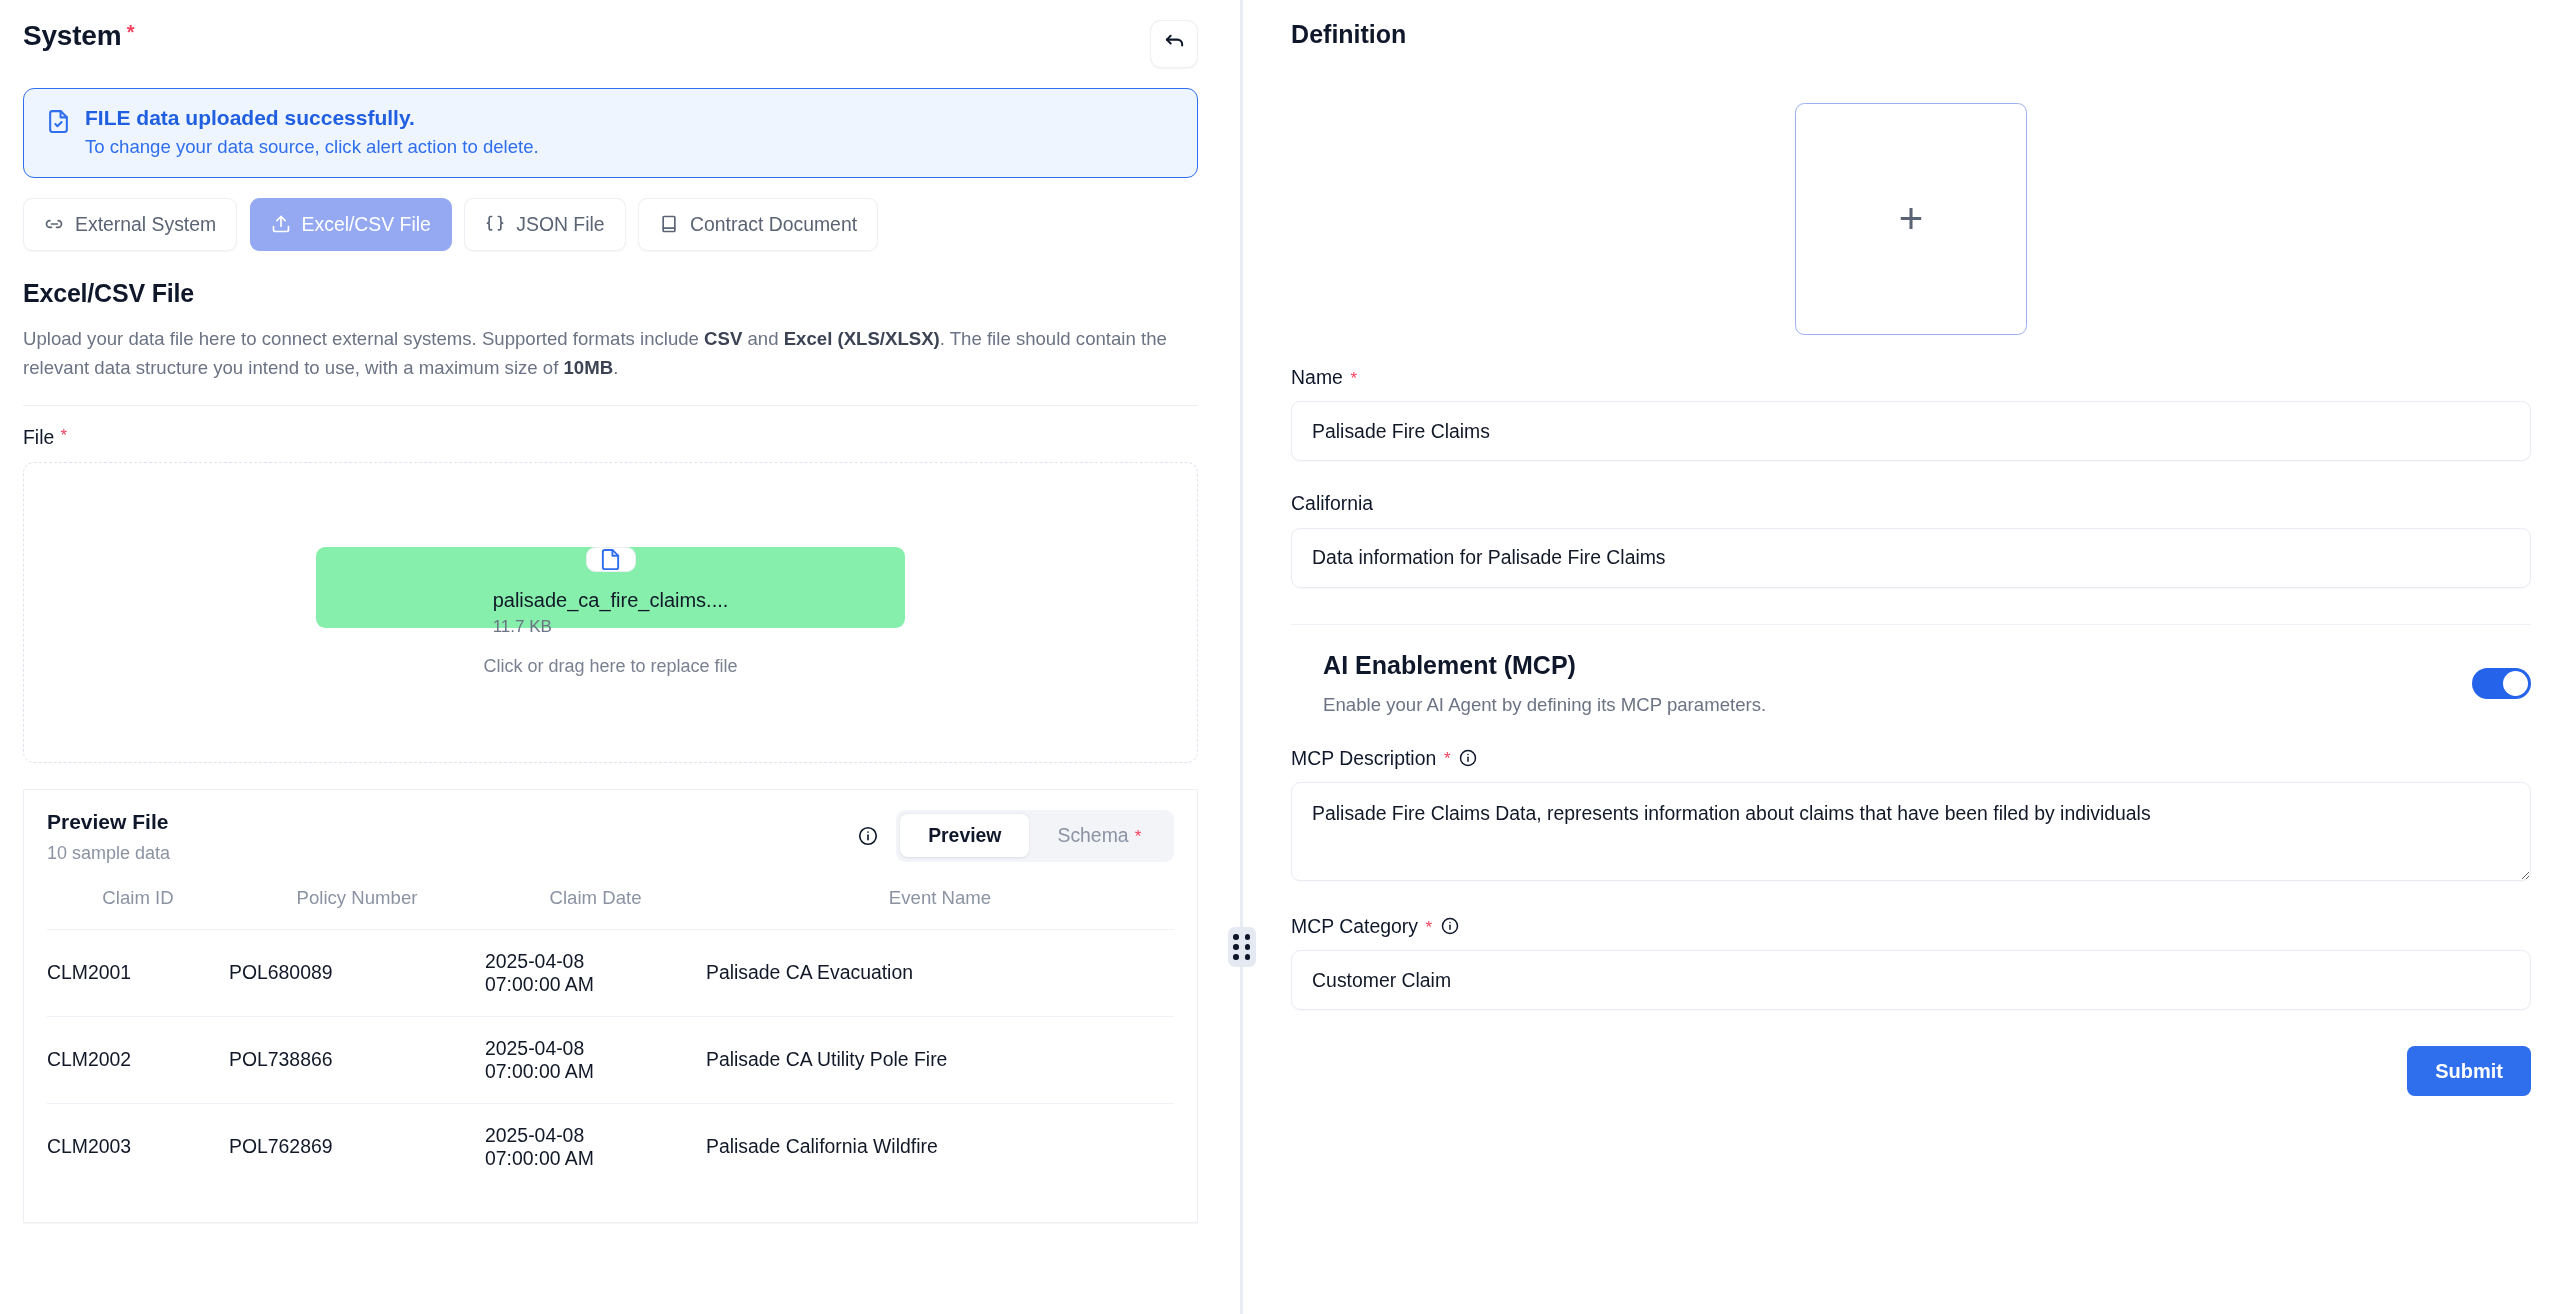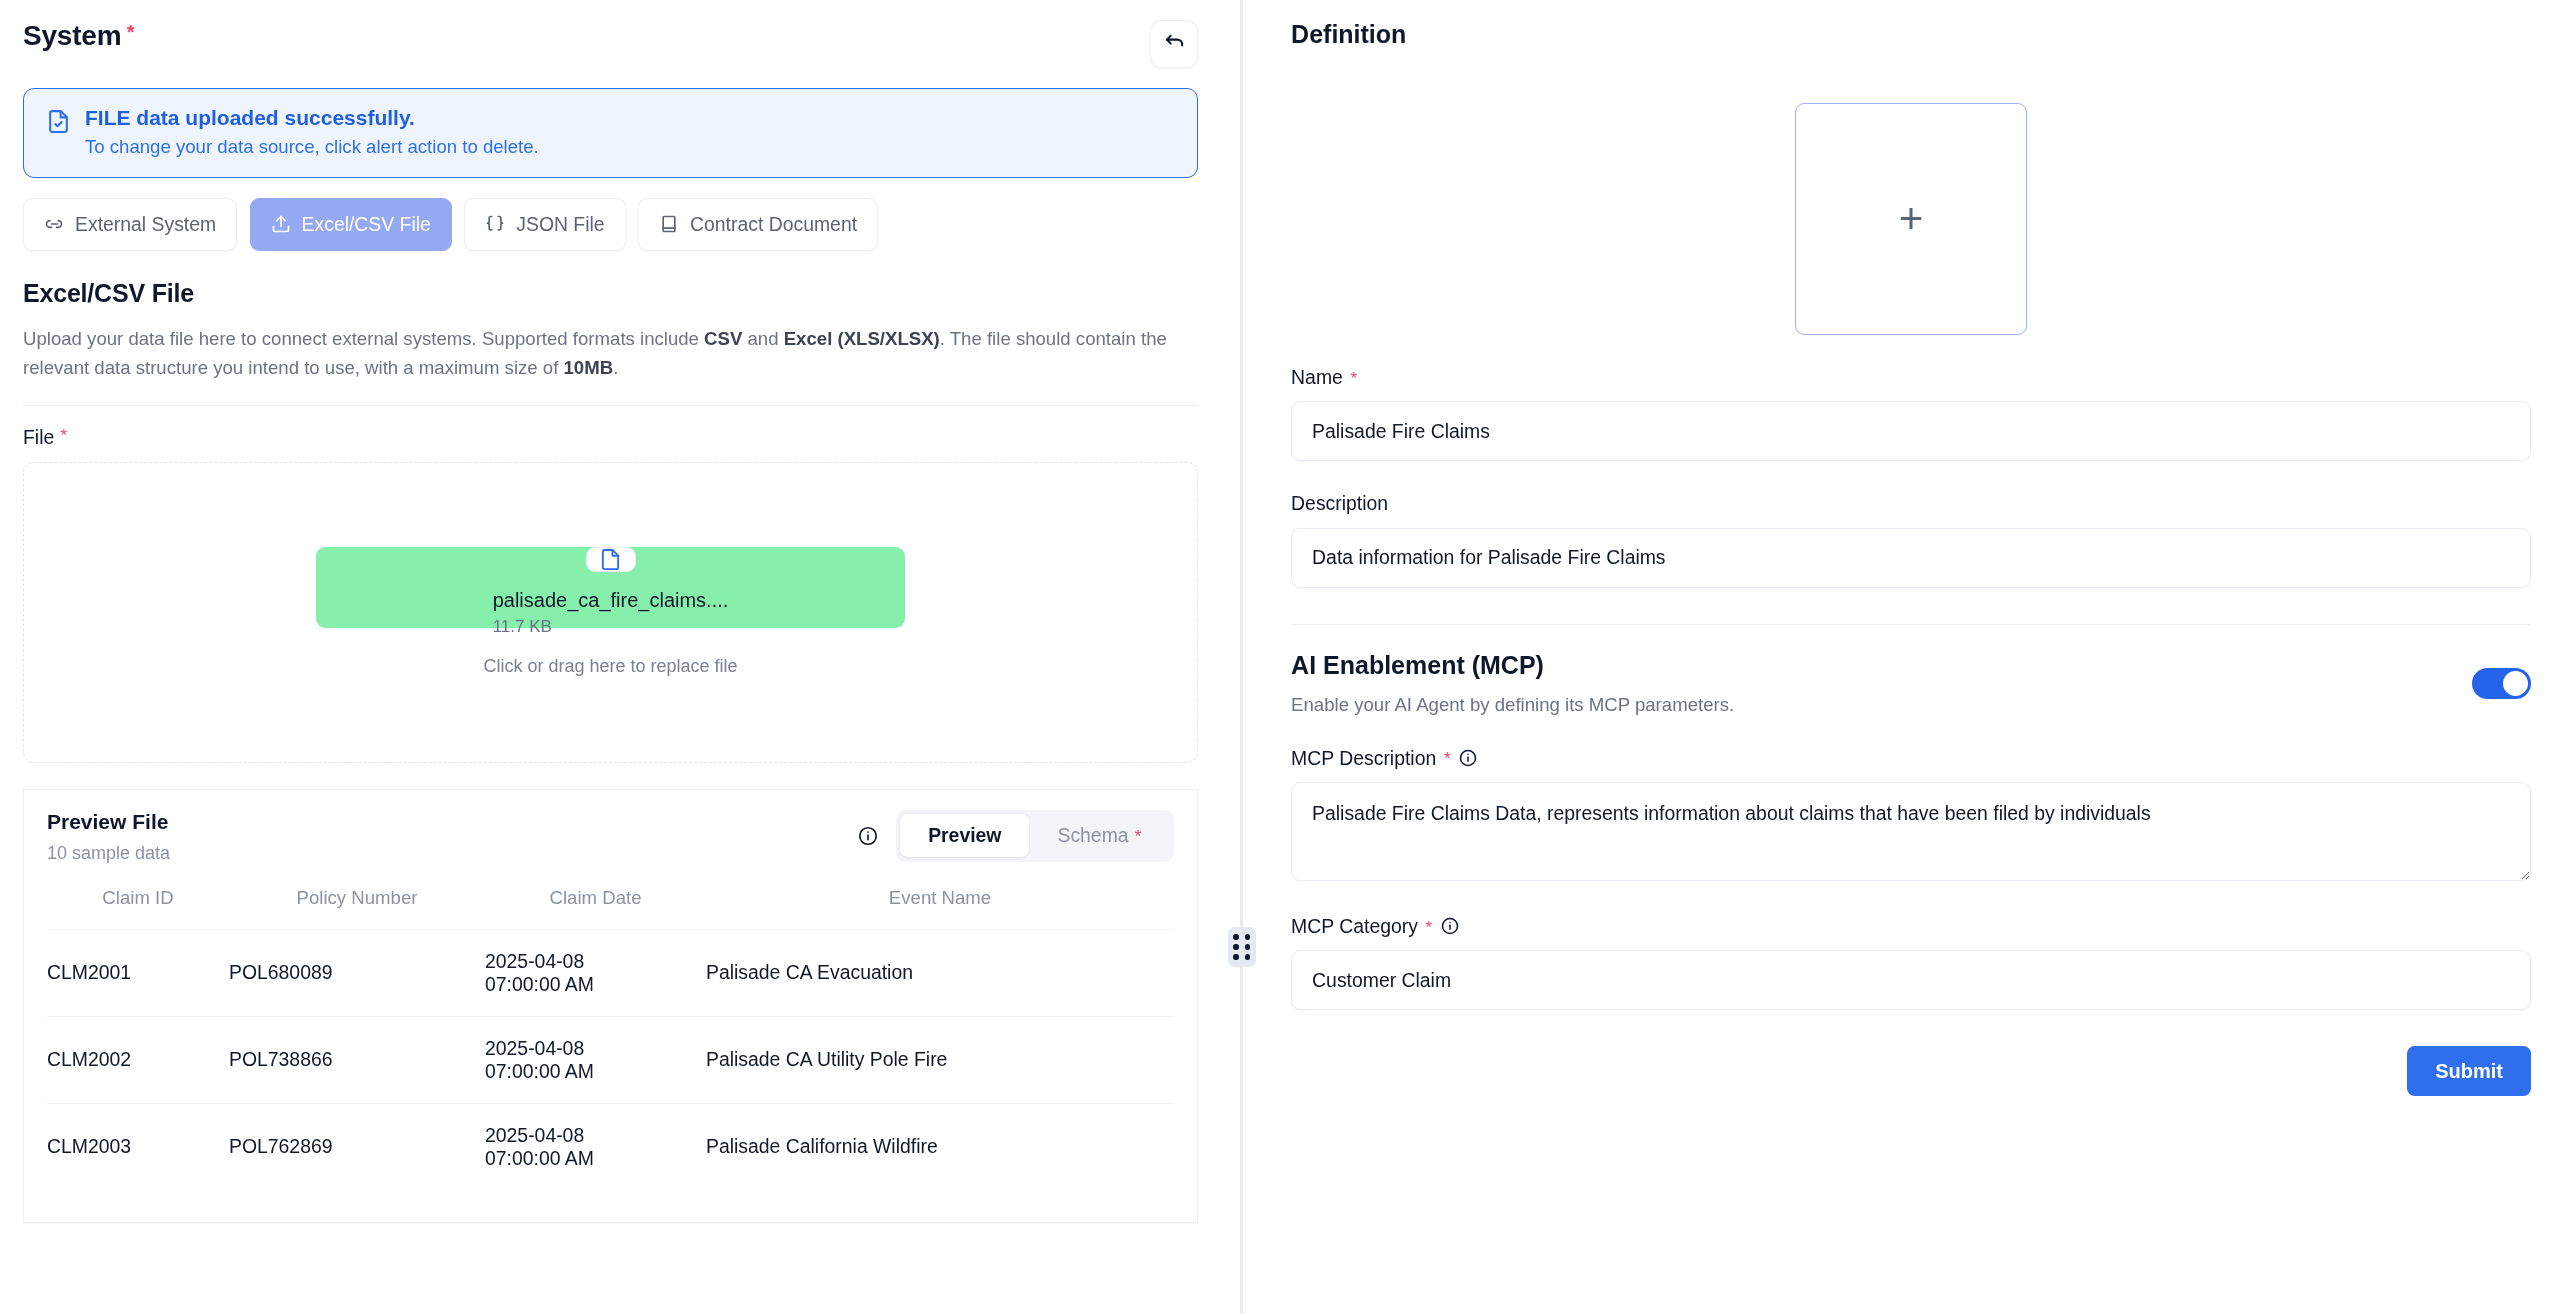--- a/index.html
+++ b/index.html
@@ -168,21 +168,21 @@
   .r-label { font-size: 19.4px; font-weight: 500; margin-top: 31px; display: flex; gap: 7.7px; align-items: center; }
   .r-input {
     margin-top: 12.4px; width: 100%; height: 60px;
     border: 0.8px solid #e9ecf3; border-radius: 9.3px;
     background: #fff; font-size: 19.4px; color: #111827;
     padding: 0 20px; font-family: "Liberation Sans", sans-serif;
     box-shadow: 0 0.8px 1.5px rgba(16,24,40,.03);
   }
   .r-divider { height: 0.8px; background: #eceff4; margin-top: 36px; width: 100%; }
 
-  .mcp-head { display: flex; align-items: flex-start; justify-content: space-between; margin-top: 26px; }
+  .mcp-head { display: flex; align-items: flex-start; justify-content: space-between; margin-top: 26px; margin-left: 32px; }
   .mcp-title { font-size: 25px; font-weight: 700; }
   .mcp-sub { font-size: 18.6px; color: #6b7384; margin-top: 14px; }
   .toggle {
     width: 59px; height: 31px; border-radius: 774px; background: #2563eb;
     position: relative; cursor: pointer; margin-top: 17px; flex: 0 0 auto;
   }
   .toggle .knob {
     position: absolute; top: 3.1px; right: 3.1px; width: 25px; height: 25px;
     border-radius: 50%; background: #fff;
   }
@@ -402,21 +402,21 @@
       <span class="plus">+</span>
     </div>
 
     <div class="r-label">
       <span>Name</span>
       <span class="req-sm">*</span>
     </div>
     <input class="r-input" value="Palisade Fire Claims" style="">
 
     <div class="r-label">
-      <span>Description</span>
+      <span>California</span>
     </div>
     <input class="r-input" value="Data information for Palisade Fire Claims" style="">
 
     <div class="r-divider"></div>
 
     <div class="mcp-head">
       <div>
         <div class="mcp-title">AI Enablement (MCP)</div>
         <div class="mcp-sub">Enable your AI Agent by defining its MCP parameters.</div>
       </div>

